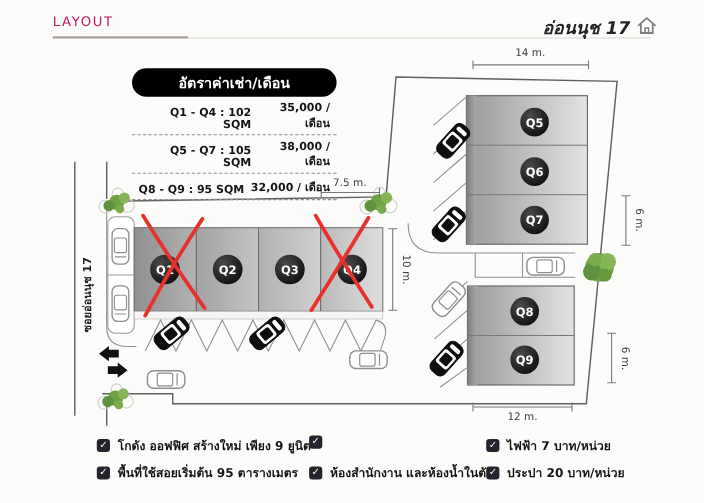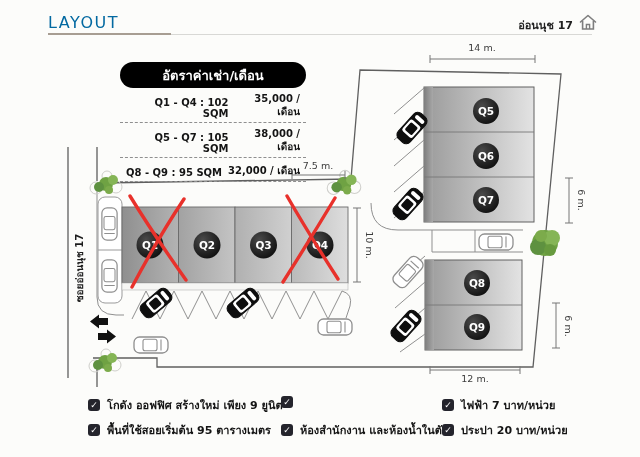--- a/index.html
+++ b/index.html
@@ -1,24 +1,24 @@
 <!DOCTYPE html>
 <html><head>
 <meta charset="utf-8">
 <style>
   html,body{margin:0;padding:0;background:#ffffff;}
   .page{position:relative;width:640px;height:457px;background:#fcfcfa;overflow:hidden;
         font-family:"DejaVu Sans","Liberation Sans",sans-serif;}
   
-  .layout-title{position:absolute;left:48px;top:13px;font-size:16px;letter-spacing:1.5px;
-        color:#0369a1;font-weight:400;}
+  .layout-title{position:absolute;left:48px;top:13px;font-size:12px;letter-spacing:1.5px;
+        color:#be185d;font-weight:400;}
   .rule-dark{position:absolute;left:48px;top:33px;width:123px;height:2px;background:#a79d92;}
   .rule-light{position:absolute;left:171px;top:34px;width:421px;height:1px;background:#d8d8d5;}
   .project{position:absolute;top:13px;right:42px;display:flex;align-items:center;gap:5px;}
-  .project .name{font-size:11px;font-weight:700;color:#222;}
+  .project .name{font-size:16px;font-weight:700;color:#222;font-style:italic;}
   
   .price-table{position:absolute;left:120px;top:62px;width:186px;}
   .pt-title{height:26px;border-radius:14px;background:#000000;color:#ffffff;
         font-size:13px;font-weight:700;display:flex;align-items:center;justify-content:center;}
   .pt-row{display:flex;justify-content:space-between;align-items:flex-end;
         padding:5px 6px 3px 6px;border-bottom:1.5px dashed #8f8f8f;
         font-size:10px;font-weight:700;color:#141414;text-align:right;}
   
   .site{position:absolute;left:0;top:0;width:640px;height:457px;}
   

